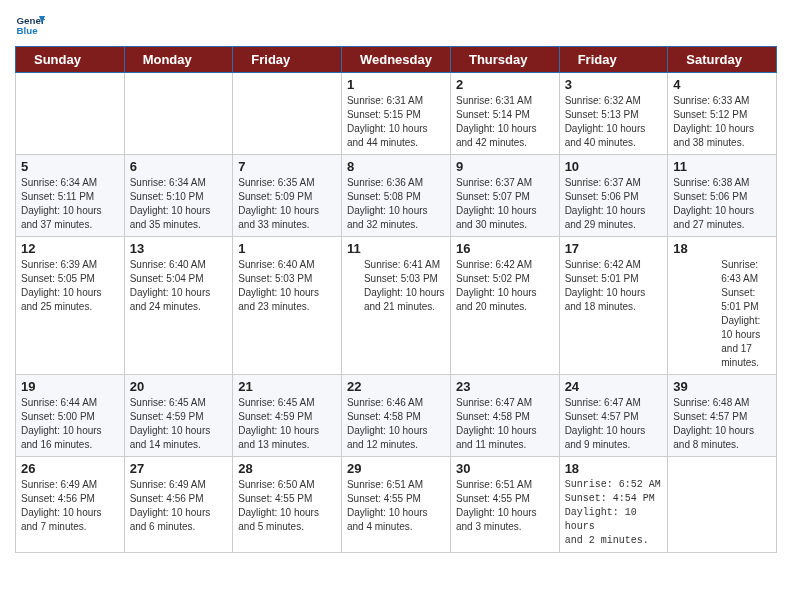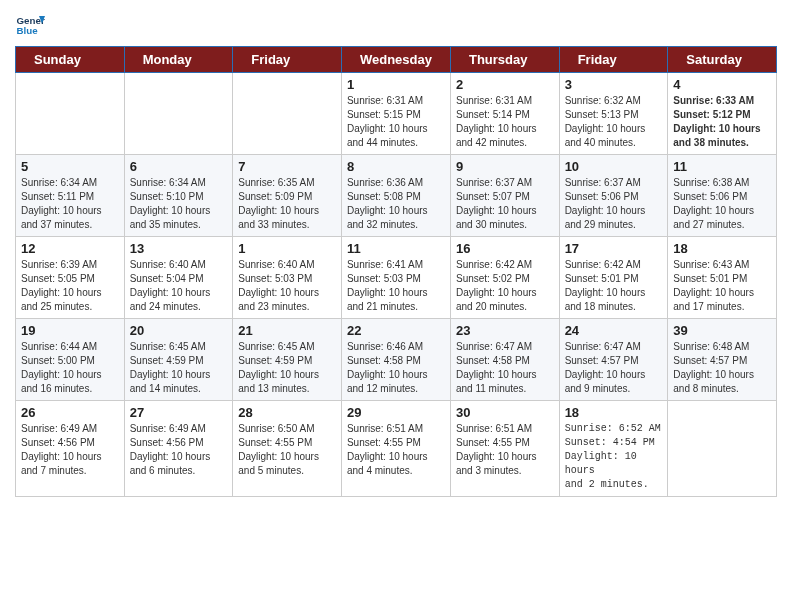--- a/index.html
+++ b/index.html
@@ -130,21 +130,21 @@
         </td>
         <td>
           <div class="day-num">3</div>
           <div class="day-info" style="white-space: pre-line;">Sunrise: 6:32 AM
 Sunset: 5:13 PM
 Daylight: 10 hours
 and 40 minutes.</div>
         </td>
         <td>
           <div class="day-num">4</div>
-          <div class="day-info" style="white-space: pre-line; font-weight: bold;">Sunrise: 6:33 AM
+          <div class="day-info" style="white-space: pre-line;">Sunrise: 6:33 AM
 Sunset: 5:12 PM
 Daylight: 10 hours
 and 38 minutes.</div>
         </td>
       </tr>
       <tr>
         <td>
           <div class="day-num">5</div>
           <div class="day-info" style="white-space: pre-line;">Sunrise: 6:34 AM
 Sunset: 5:11 PM
@@ -211,42 +211,42 @@
         </td>
         <td>
           <div class="day-num">1</div>
           <div class="day-info" style="white-space: pre-line;">Sunrise: 6:40 AM
 Sunset: 5:03 PM
 Daylight: 10 hours
 and 23 minutes.</div>
         </td>
         <td>
           <div class="day-num">11</div>
-          <div class="day-info" style="white-space: pre-line;">Sunrise: 6:41 AM
+          <div class="day-info" style="white-space: pre-line; margin-left: 17px;">Sunrise: 6:41 AM
 Sunset: 5:03 PM
 Daylight: 10 hours
 and 21 minutes.</div>
         </td>
         <td>
           <div class="day-num">16</div>
           <div class="day-info" style="white-space: pre-line;">Sunrise: 6:42 AM
 Sunset: 5:02 PM
 Daylight: 10 hours
 and 20 minutes.</div>
         </td>
         <td>
           <div class="day-num">17</div>
           <div class="day-info" style="white-space: pre-line;">Sunrise: 6:42 AM
 Sunset: 5:01 PM
 Daylight: 10 hours
 and 18 minutes.</div>
         </td>
         <td>
           <div class="day-num">18</div>
-          <div class="day-info" style="white-space: pre-line;">Sunrise: 6:43 AM
+          <div class="day-info" style="white-space: pre-line; margin-left: 48px;">Sunrise: 6:43 AM
 Sunset: 5:01 PM
 Daylight: 10 hours
 and 17 minutes.</div>
         </td>
       </tr>
       <tr>
         <td>
           <div class="day-num">19</div>
           <div class="day-info" style="white-space: pre-line;">Sunrise: 6:44 AM
 Sunset: 5:00 PM

